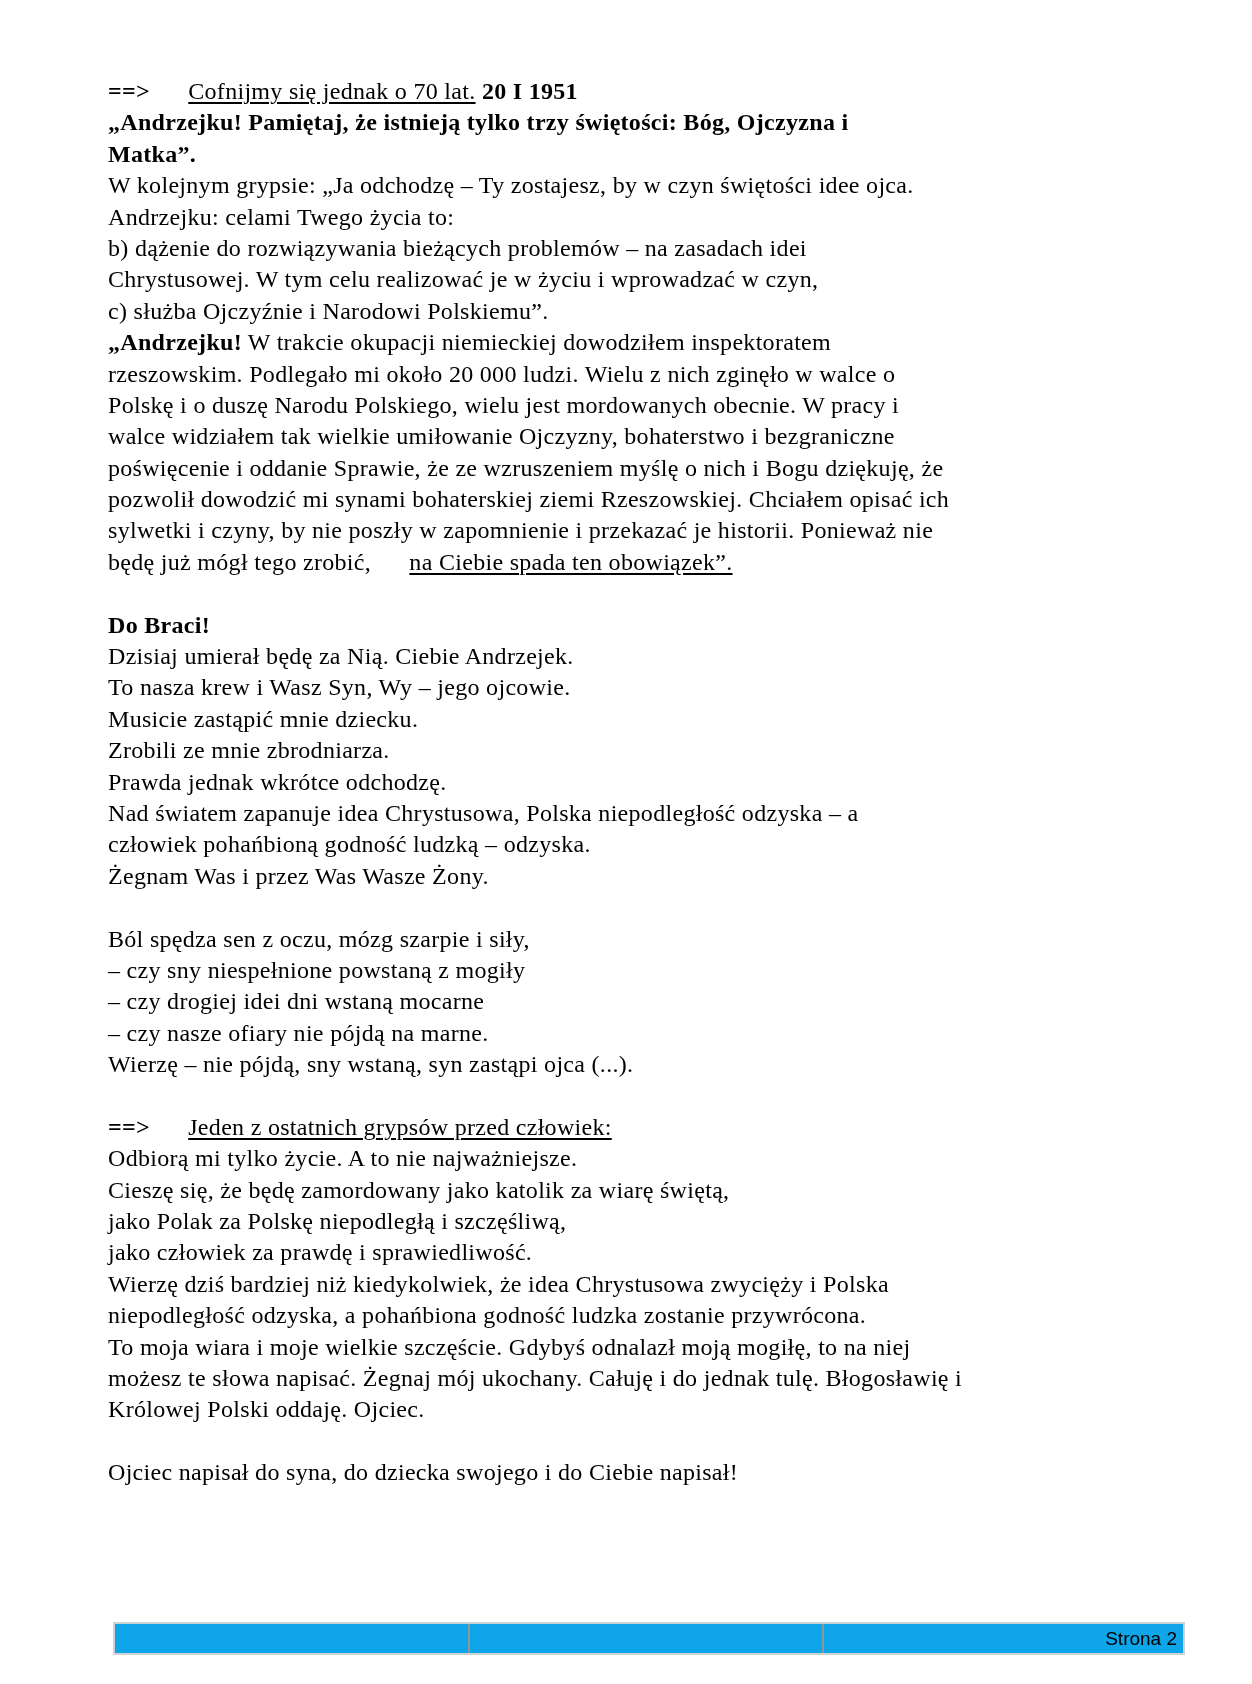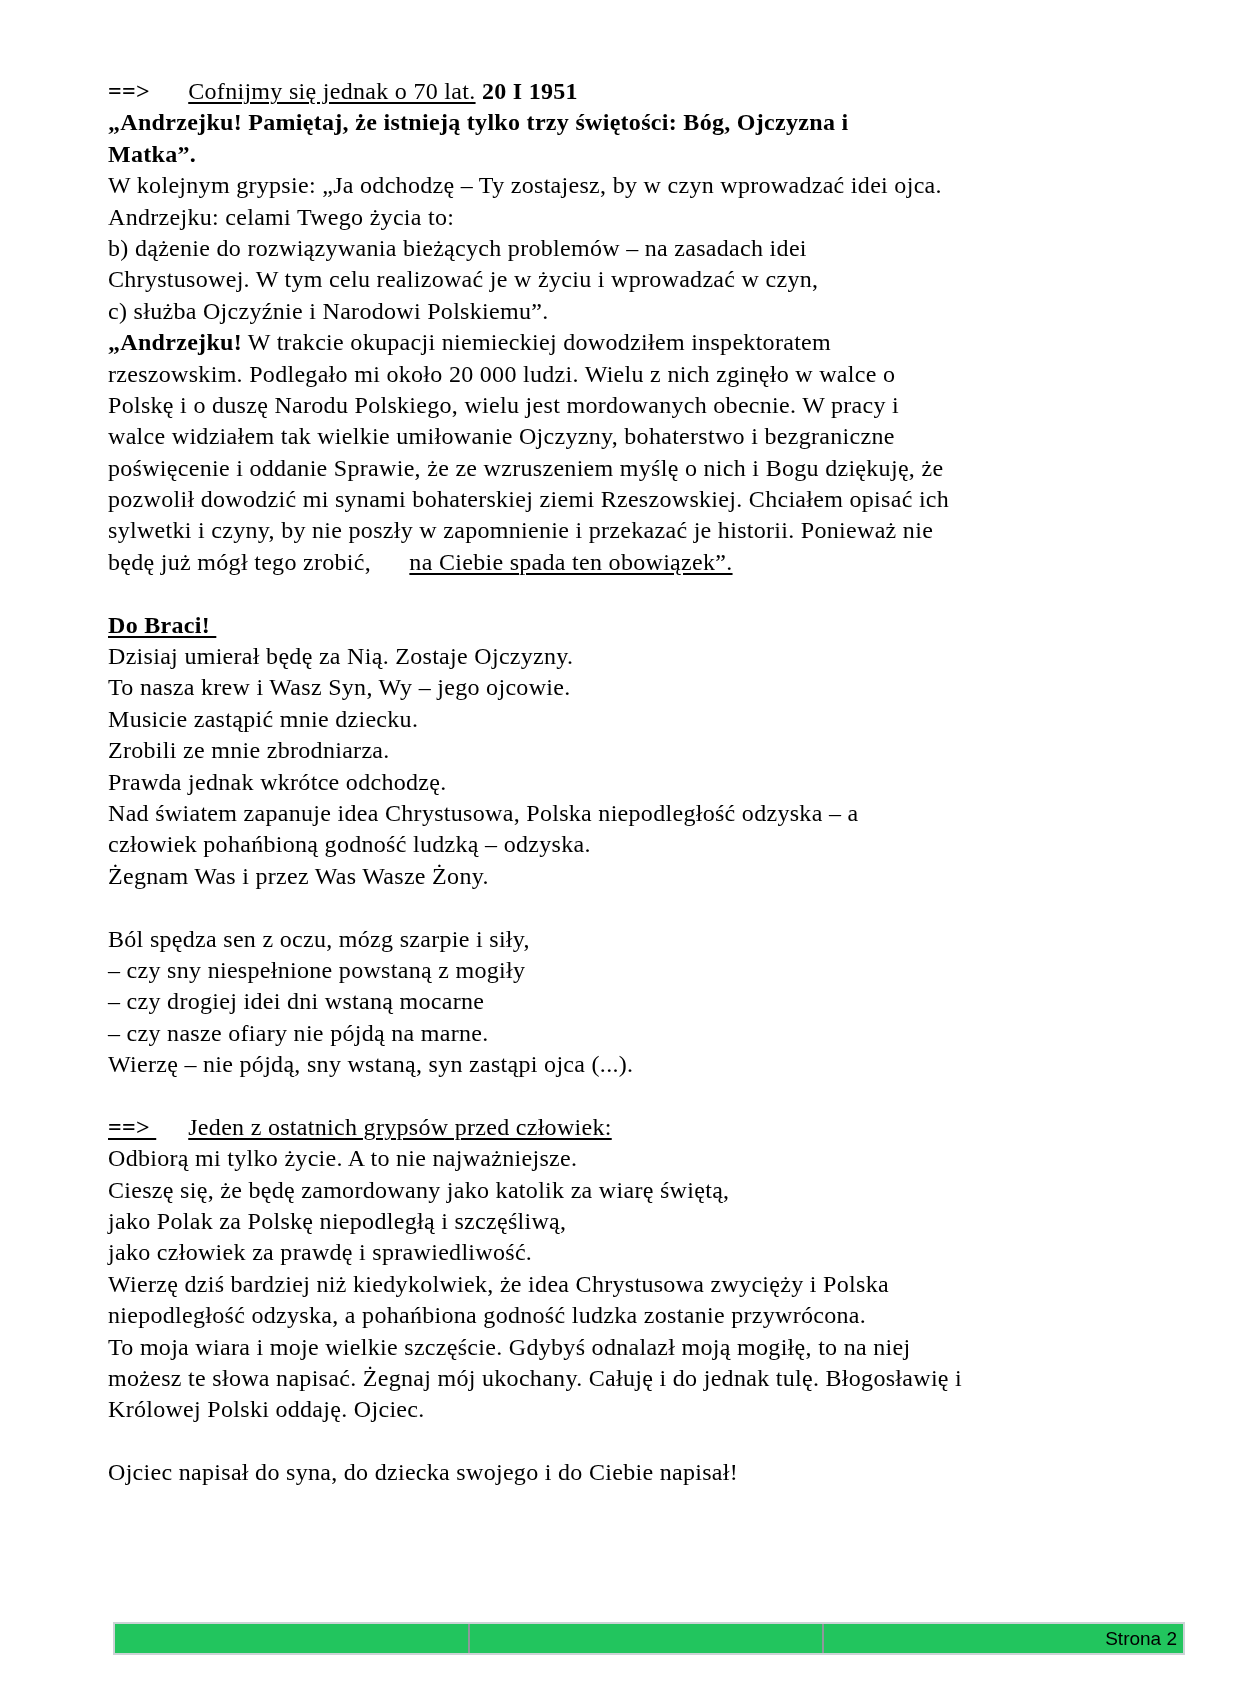--- a/index.html
+++ b/index.html
@@ -25,32 +25,32 @@
     font-size: 24px;
     line-height: 31.4px;
     height: 31.4px;
     white-space: pre;
     letter-spacing: 0.3px;
     color: #000000;
   }
   .seg { text-decoration: none; }
   .seg.b { font-weight: bold; }
   .seg.u { text-decoration: underline; text-underline-offset: 3px; text-decoration-thickness: 1.5px; margin-left: 32px; }
-  .seg.bu { font-weight: bold; text-decoration: underline; text-underline-offset: 3px; text-decoration-thickness: 2px; margin-top: 36px; }
+  .seg.bu { font-weight: bold; text-underline-offset: 3px; text-decoration-thickness: 2px; margin-top: 36px; }
 
   .footer-table {
     position: absolute;
     left: 113px;
     top: 1622px;
     width: 1072px;
     height: 33px;
     display: flex;
     border: 2px solid #ccd3d6;
     box-sizing: border-box;
-    background: #22c55e;
+    background: #0ea5e9;
   }
   .footer-cell {
     flex: 1 1 0;
     display: flex;
     align-items: center;
     box-sizing: border-box;
     font-family: "Liberation Sans", "DejaVu Sans", sans-serif;
     font-size: 19px;
     color: #000000;
   }
@@ -62,36 +62,36 @@
     padding-right: 6px;
   }
 </style>
 </head>
 <body>
 
 <div class="text-block" id="body-text">
     <div class="line"><span class="seg b">==&gt; </span><span class="seg u">Cofnijmy się jednak o 70 lat.</span><span class="seg "> </span><span class="seg b">20 I 1951</span></div>
     <div class="line"><span class="seg b">„Andrzejku! Pamiętaj, że istnieją tylko trzy świętości: Bóg, Ojczyzna i</span></div>
     <div class="line"><span class="seg b">Matka”.</span></div>
-    <div class="line"><span class="seg ">W kolejnym grypsie: „Ja odchodzę – Ty zostajesz, by w czyn wprowadzać idei ojca.</span></div>
+    <div class="line"><span class="seg ">W kolejnym grypsie: „Ja odchodzę – Ty zostajesz, by w czyn świętości idee ojca.</span></div>
     <div class="line"><span class="seg ">Andrzejku: celami Twego życia to:</span></div>
     <div class="line"><span class="seg ">b) dążenie do rozwiązywania bieżących problemów – na zasadach idei</span></div>
     <div class="line"><span class="seg ">Chrystusowej. W tym celu realizować je w życiu i wprowadzać w czyn,</span></div>
     <div class="line"><span class="seg ">c) służba Ojczyźnie i Narodowi Polskiemu”.</span></div>
     <div class="line"><span class="seg b">„Andrzejku!</span><span class="seg "> W trakcie okupacji niemieckiej dowodziłem inspektoratem</span></div>
     <div class="line"><span class="seg ">rzeszowskim. Podlegało mi około 20 000 ludzi. Wielu z nich zginęło w walce o</span></div>
     <div class="line"><span class="seg ">Polskę i o duszę Narodu Polskiego, wielu jest mordowanych obecnie. W pracy i</span></div>
     <div class="line"><span class="seg ">walce widziałem tak wielkie umiłowanie Ojczyzny, bohaterstwo i bezgraniczne</span></div>
     <div class="line"><span class="seg ">poświęcenie i oddanie Sprawie, że ze wzruszeniem myślę o nich i Bogu dziękuję, że</span></div>
     <div class="line"><span class="seg ">pozwolił dowodzić mi synami bohaterskiej ziemi Rzeszowskiej. Chciałem opisać ich</span></div>
     <div class="line"><span class="seg ">sylwetki i czyny, by nie poszły w zapomnienie i przekazać je historii. Ponieważ nie</span></div>
     <div class="line"><span class="seg ">będę już mógł tego zrobić, </span><span class="seg u">na Ciebie spada ten obowiązek”.</span></div>
     <div class="line">&nbsp;</div>
     <div class="line"><span class="seg bu">Do Braci! </span></div>
-    <div class="line"><span class="seg ">Dzisiaj umierał będę za Nią. Zostaje Ojczyzny.</span></div>
+    <div class="line"><span class="seg ">Dzisiaj umierał będę za Nią. Ciebie Andrzejek.</span></div>
     <div class="line"><span class="seg ">To nasza krew i Wasz Syn, Wy – jego ojcowie.</span></div>
     <div class="line"><span class="seg ">Musicie zastąpić mnie dziecku.</span></div>
     <div class="line"><span class="seg ">Zrobili ze mnie zbrodniarza.</span></div>
     <div class="line"><span class="seg ">Prawda jednak wkrótce odchodzę.</span></div>
     <div class="line"><span class="seg ">Nad światem zapanuje idea Chrystusowa, Polska niepodległość odzyska – a</span></div>
     <div class="line"><span class="seg ">człowiek pohańbioną godność ludzką – odzyska.</span></div>
     <div class="line"><span class="seg ">Żegnam Was i przez Was Wasze Żony.</span></div>
     <div class="line">&nbsp;</div>
     <div class="line"><span class="seg ">Ból spędza sen z oczu, mózg szarpie i siły,</span></div>
     <div class="line"><span class="seg ">– czy sny niespełnione powstaną z mogiły</span></div>

